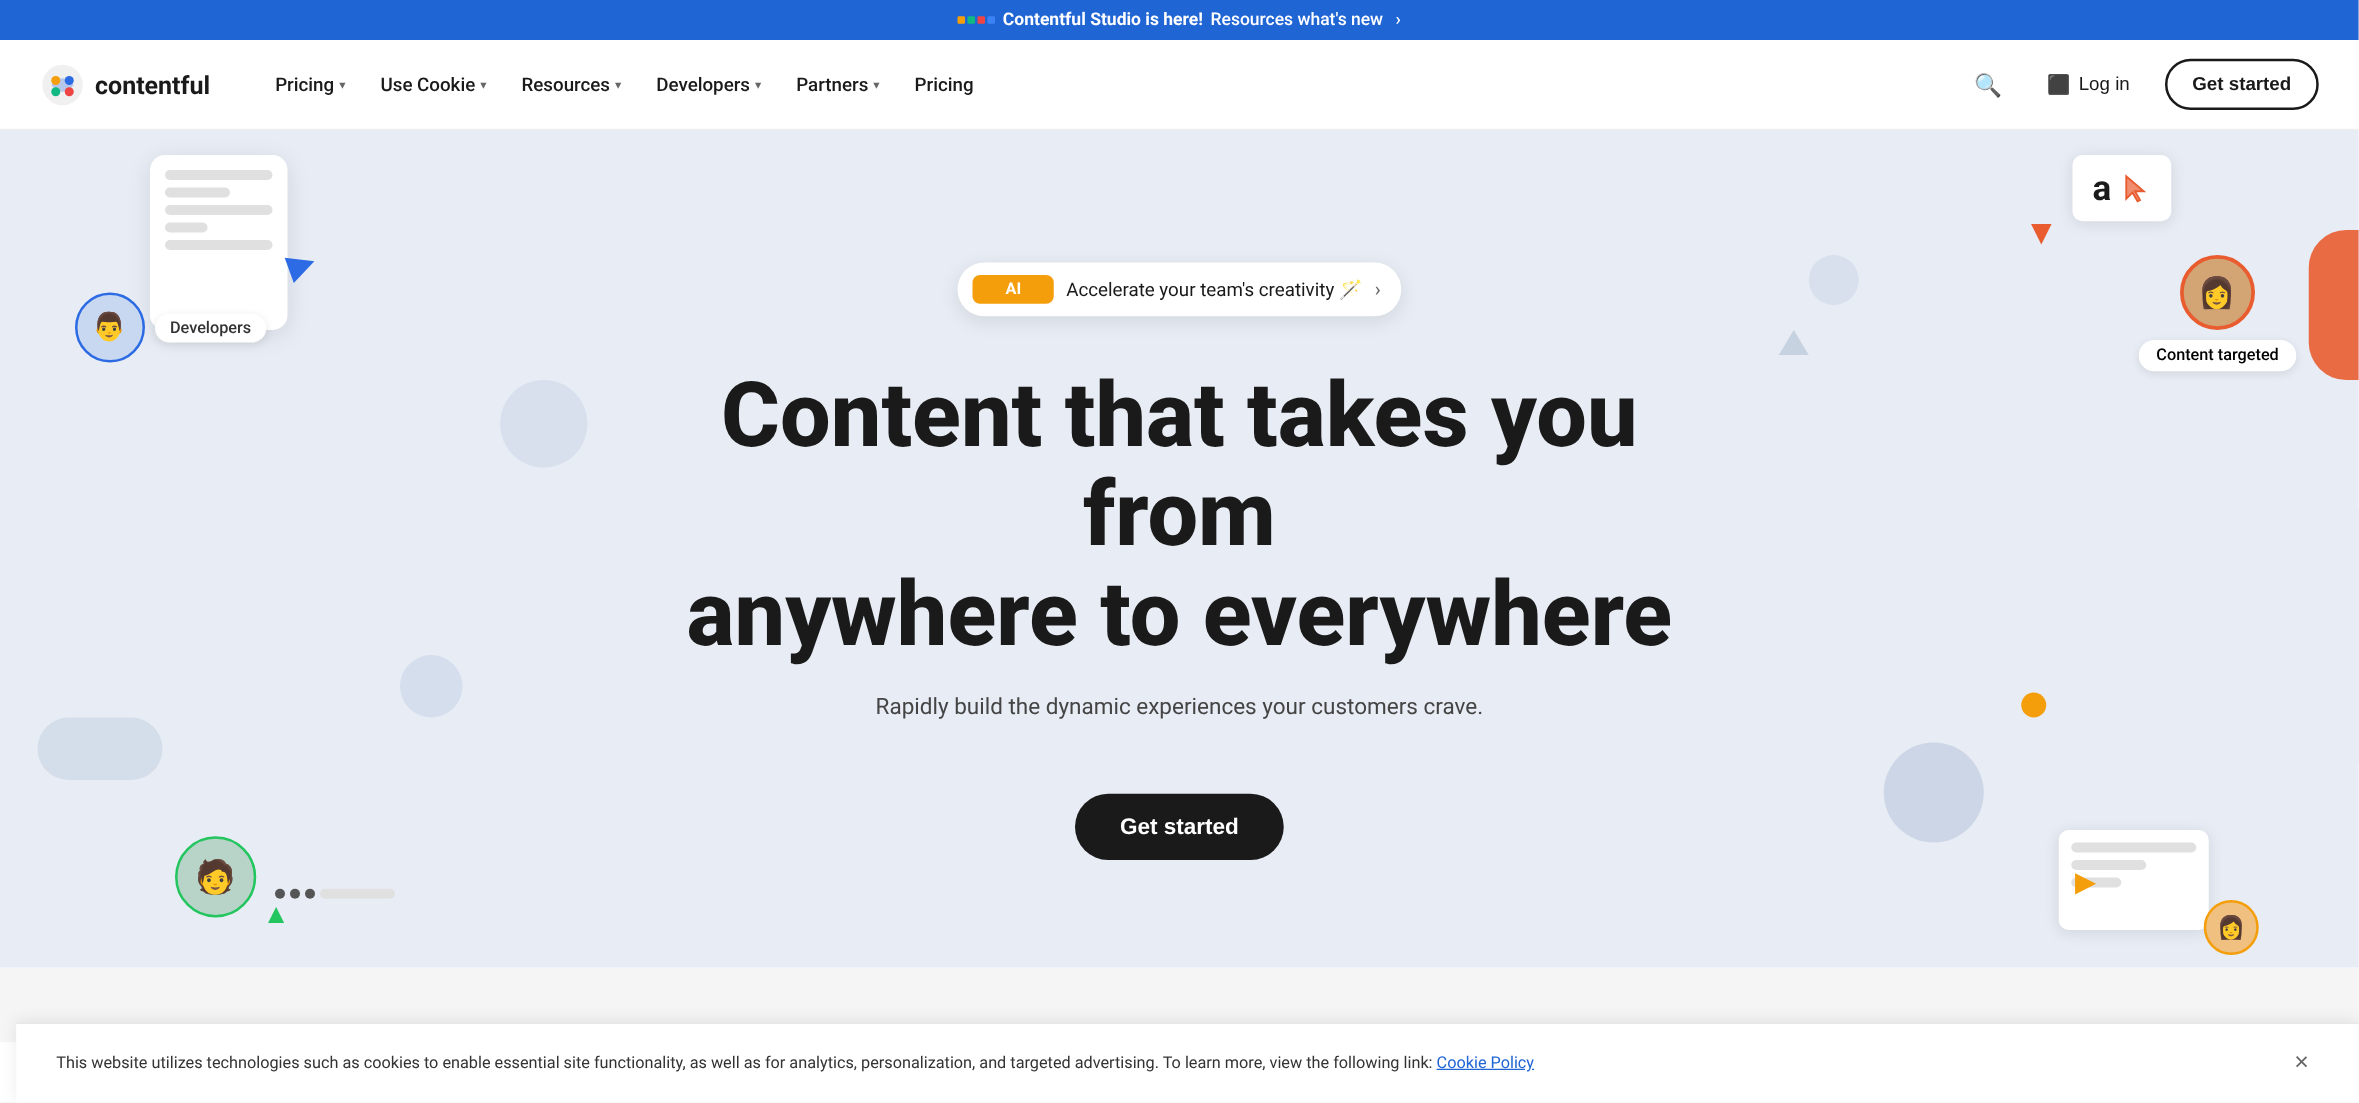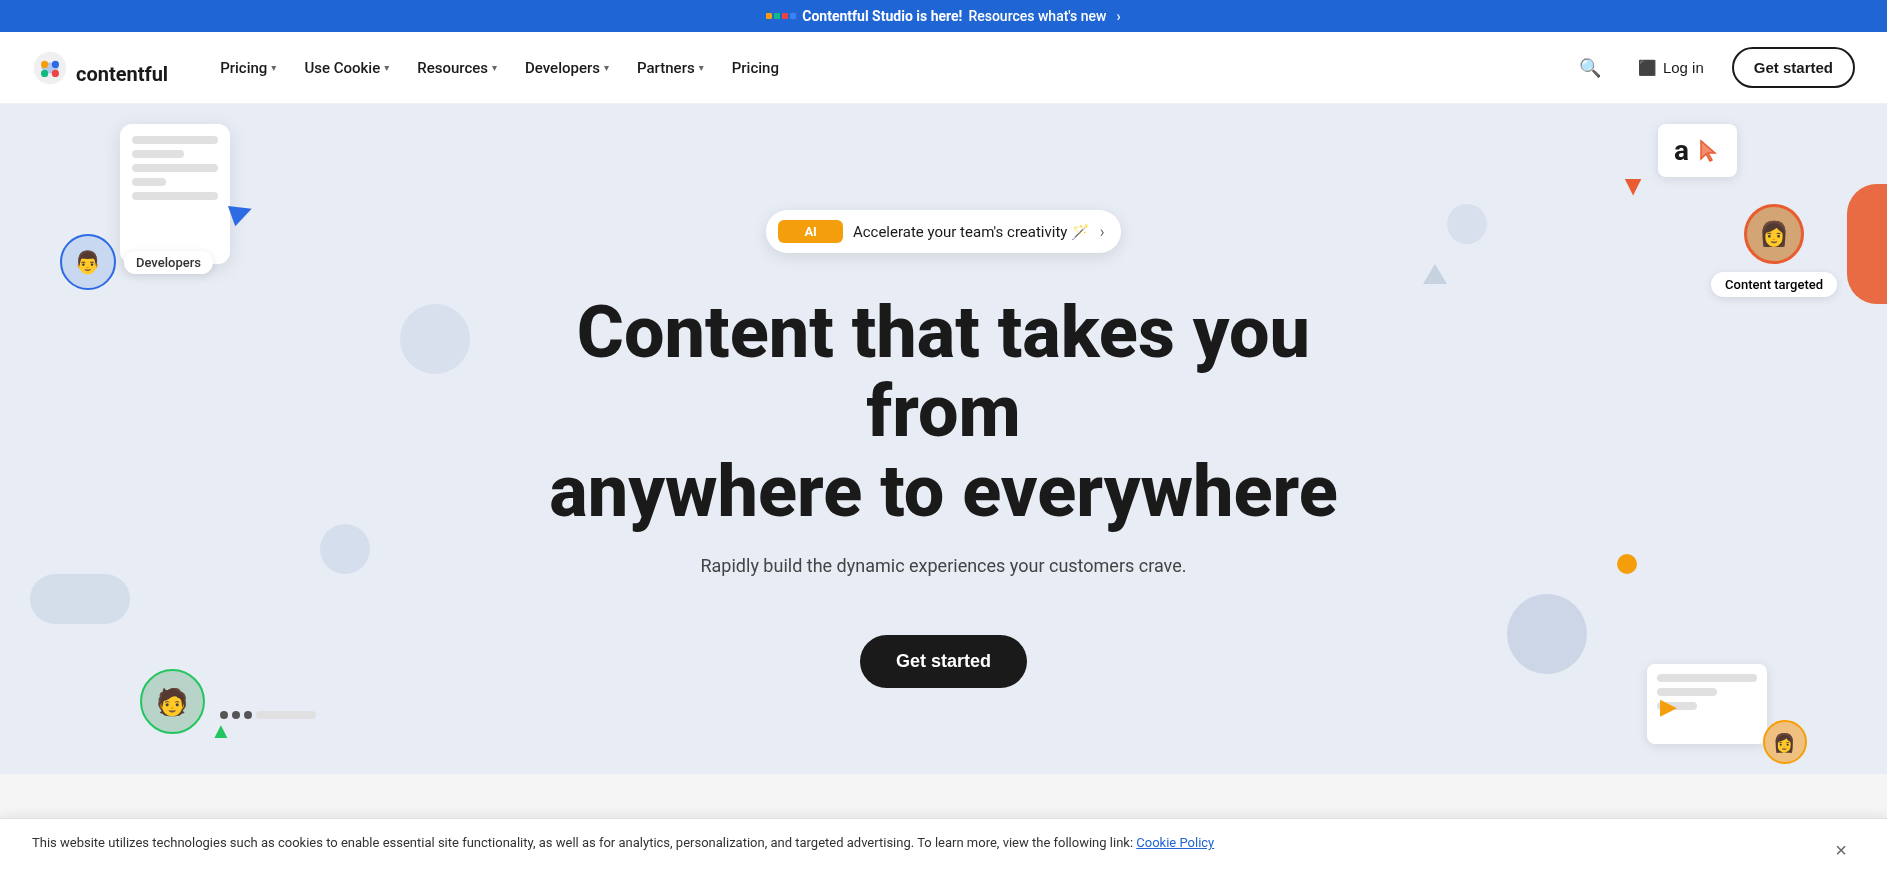--- a/index.html
+++ b/index.html
@@ -41,21 +41,21 @@
       align-items: center;
       padding: 0 32px;
       height: 72px;
       background: white;
       border-bottom: 1px solid #f0f0f0;
       position: relative;
       z-index: 10;
     }
     .logo {
       display: flex;
-      align-items: flex-end;
+      align-items: center;
       gap: 8px;
       text-decoration: none;
       margin-right: 40px;
     }
     .logo-icon {
       width: 36px;
       height: 36px;
     }
     .logo-text {
       font-size: 20px;
@@ -487,27 +487,27 @@
       width: 20px;
       height: 20px;
       border-radius: 50%;
       background: #f59e0b;
     }
 
     
     .cookie-banner {
       position: fixed;
       bottom: 0;
-      left: 0;
+      left: 13px;
       right: 0;
       background: white;
       border-top: 1px solid #e0e0e0;
       padding: 16px 32px;
       display: flex;
-      align-items: flex-start;
+      align-items: center;
       justify-content: space-between;
       font-size: 13px;
       color: #333;
       z-index: 100;
       box-shadow: 0 -2px 12px rgba(0,0,0,0.08);
     }
     .cookie-link {
       color: #2065d4;
       cursor: pointer;
     }

